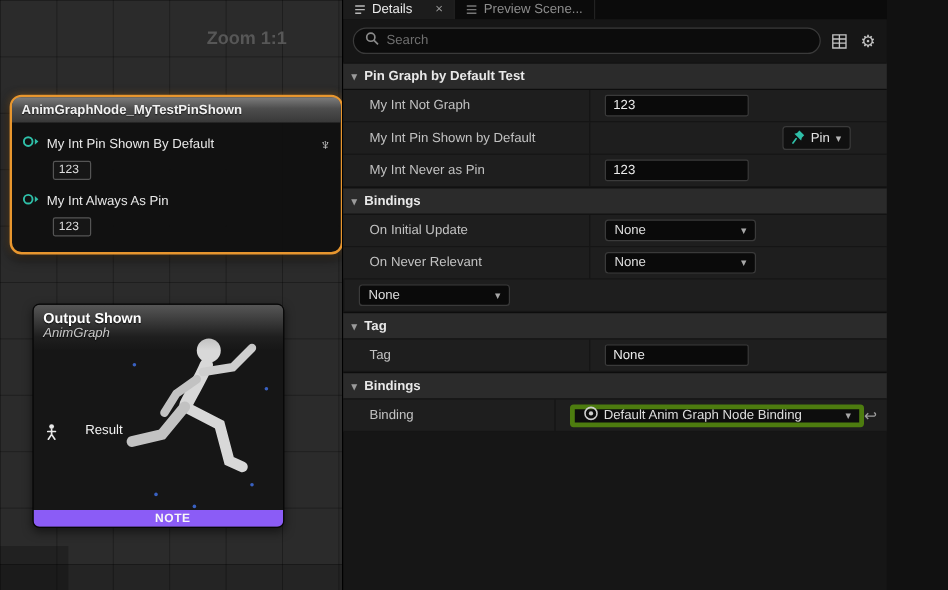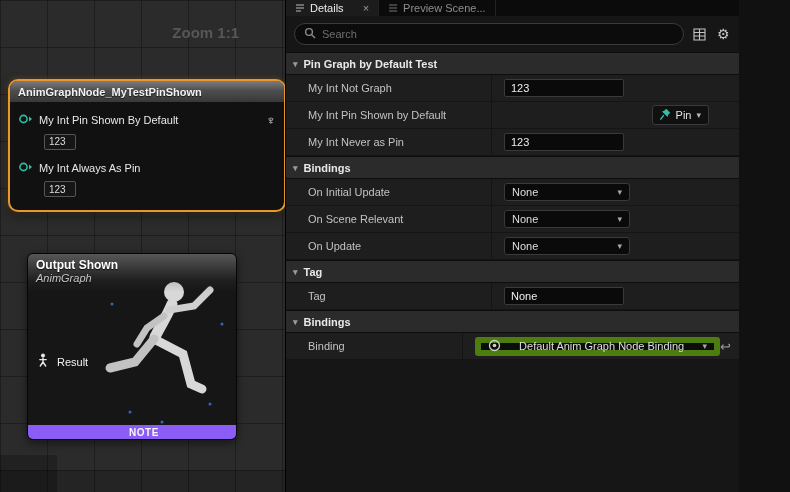--- a/index.html
+++ b/index.html
@@ -51,21 +51,21 @@
     background:#161616; border:1px solid #060606; border-radius:6px;
     overflow:hidden; box-shadow:0 3px 8px rgba(0,0,0,.5);
   }
   .node2-head {
     position:relative; z-index:2; padding:4px 8px 8px;
     background:linear-gradient(180deg, rgba(140,140,140,.55), rgba(70,70,70,.18) 70%, transparent);
   }
   .node2-title { font-size:12px; font-weight:bold; color:#fff; text-shadow:0 1px 1px rgba(0,0,0,.8); }
   .node2-sub   { font-size:11px; font-style:italic; color:#c9c9c9; text-shadow:0 1px 1px rgba(0,0,0,.8); }
   .mannequin { position:absolute; right:-4px; top:8px; z-index:1; }
-  .result-row { position:absolute; left:9px; top:99px; z-index:3; display:flex; align-items:center; gap:8px; }
+  .result-row { position:absolute; left:9px; top:99px; z-index:3; display:flex; gap:22px; }
   .result-label { font-size:11px; color:#f2f2f2; }
   .note-bar {
     position:absolute; z-index:3; left:0; right:0; bottom:0; height:14px;
     background:#8b5cf6; display:flex; align-items:center; justify-content:center;
     color:#f7f7f7; font-size:10px; font-weight:bold; letter-spacing:.5px;padding-left:24px;
   }
 
   
   .panel { position:absolute; left:285px; top:0; width:454px; height:492px;
            background:#161616; border-left:1px solid #000; }
@@ -117,22 +117,22 @@
   .dd .chev { color:#a8a8a8; font-size:9px; }
 
   .pinbtn {
     height:20px; background:#101010; border:1px solid #3a3a3a; border-radius:3px;
     display:flex; align-items:center; gap:5px; padding:0 7px; cursor:pointer;
     color:#e2e2e2; font-size:11px;
   }
   .pinbtn .chev { color:#b5b5b5; font-size:9px; }
 
   .bindingdd {
-    width:245px; height:19px; background:#0d0d0d; border:6px solid #4d7c0f; border-radius:3px;
-    display:flex; align-items:center; gap:18px; padding:0 7px; cursor:pointer;
+    width:245px; height:19px; background:#0d0d0d; border:4px solid #4d7c0f; border-radius:3px;
+    display:flex; align-items:center; gap:4px; padding:0 7px; cursor:pointer;
     color:#dedede; font-size:11px;
   }
   .bindingdd .txt-span { flex:1; white-space:nowrap; overflow:hidden; text-overflow:ellipsis; }
   .bindingdd .chev { color:#a8a8a8; font-size:9px; }
   .revert { margin-left:auto; margin-right:8px; color:#9d9d9d; font-size:13px; cursor:pointer; }
   .rest { flex:1; background:#161616; }
 </style>
 </head>
 <body>
 
@@ -286,30 +286,29 @@
     <div class="row">
       <div class="row-label">On Initial Update</div>
       <div class="row-value">
         <div class="dd">
           <span>None</span>
           <span class="chev">▾</span>
         </div>
       </div>
     </div>
     <div class="row">
-      <div class="row-label">On Scene Relevant</div>
+      <div class="row-label">On Never Relevant</div>
       <div class="row-value">
         <div class="dd">
           <span>None</span>
           <span class="chev">▾</span>
         </div>
       </div>
     </div>
     <div class="row">
-      <div class="row-label">On Update</div>
       <div class="row-value">
         <div class="dd">
           <span>None</span>
           <span class="chev">▾</span>
         </div>
       </div>
     </div>
 
     <div class="cat">
       <span class="chev">▾</span>

